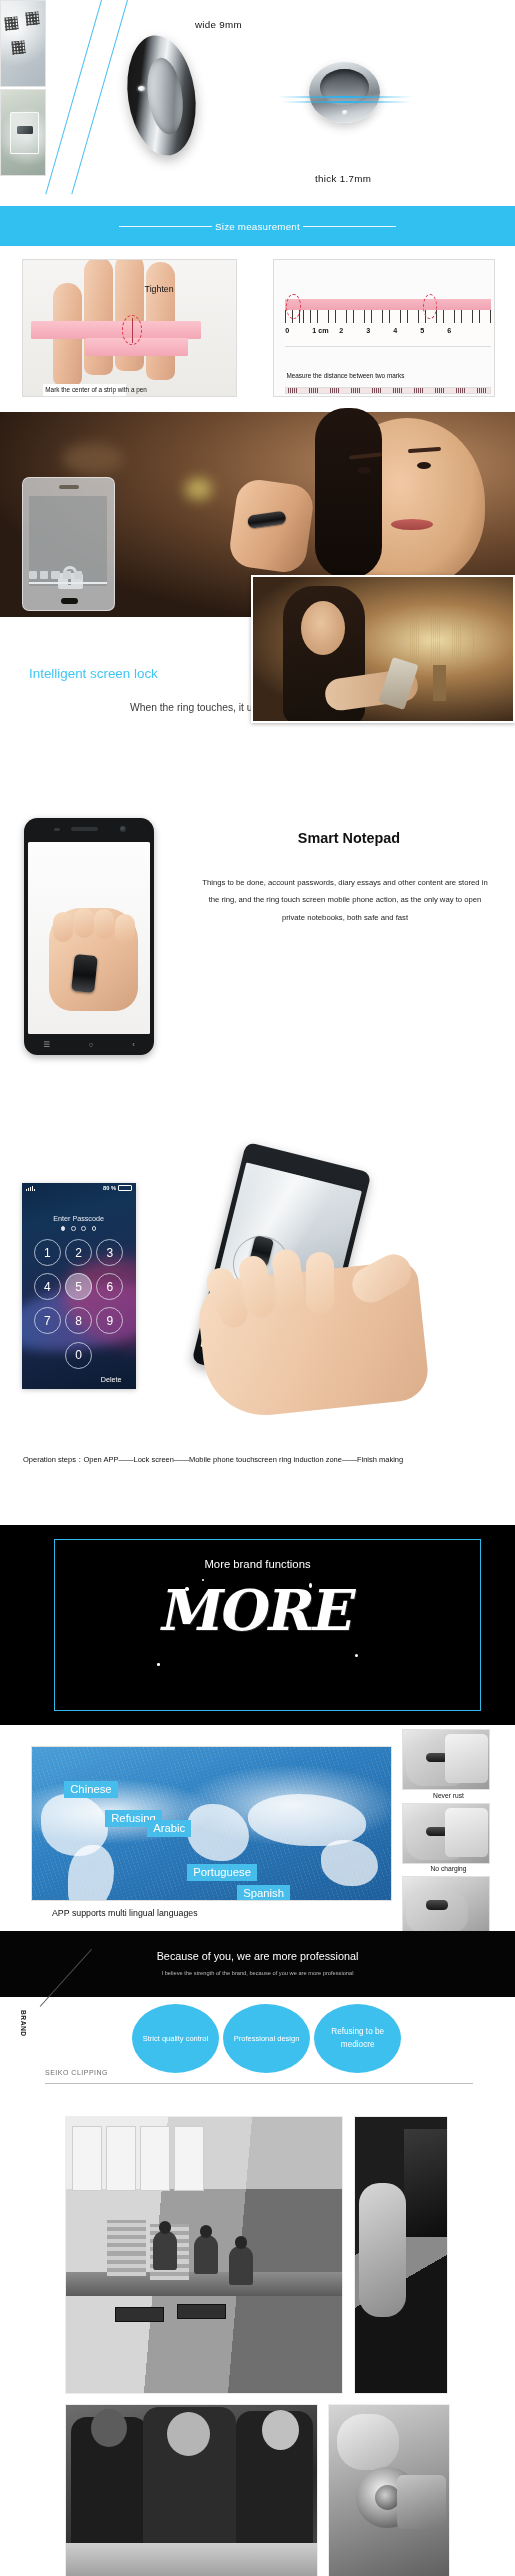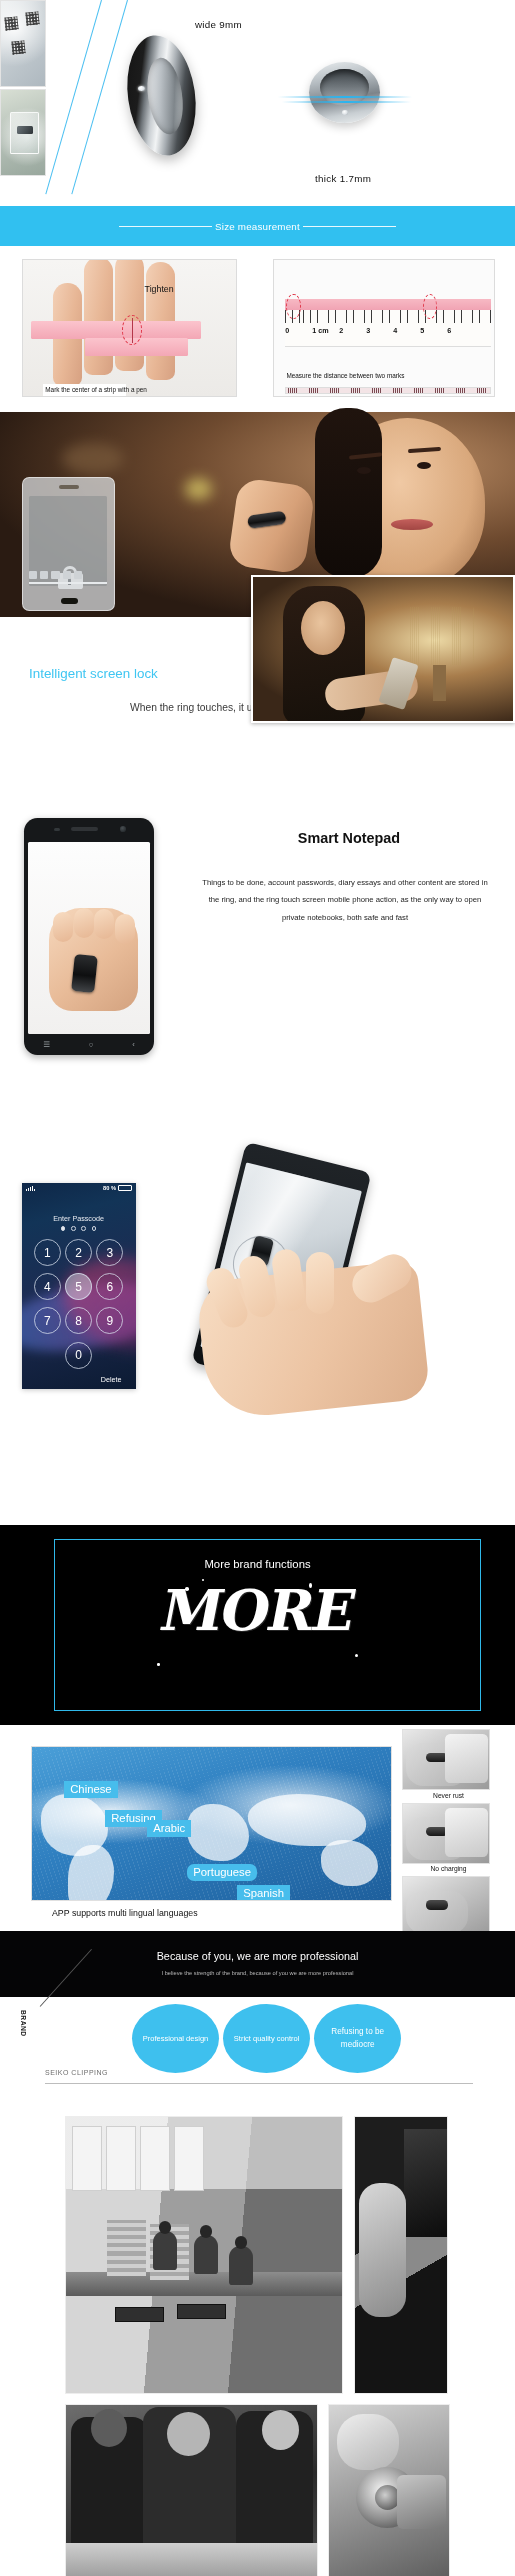--- a/index.html
+++ b/index.html
@@ -454,21 +454,21 @@
   .c3 { left:155px; top:57px; width:62px; height:57px; }
   .c4 { left:216px; top:47px;  width:118px; height:52px; border-radius:45% 60% 40% 55%; }
   .c5 { left:289px; top:93px; width:57px; height:46px; }
   .langtag {
     position:absolute; background:#47bdec; color:#fff; padding:2.6px 6.2px;
     font-size:11.3px; white-space:nowrap;
   }
   .lt0 { left:32px;  top:34px; }
   .lt1 { left:73px; top:63px; }
   .lt2 { left:115px; top:73px; }
-  .lt3 { left:155px; top:117px;border-radius:7px; }
+  .lt3 { left:155px; top:117px; }
   .lt4 { left:205px; top:138px; }
   .lang-cap {
     position:absolute; left:52px; top:183px; font-size:8.8px; color:#111;
   }
   .tiles { position:absolute; left:402px; top:4.1px; width:93px; }
   .tile { position:relative; margin-bottom:2.1px; }
   .tile .ph {
     width:88px; height:61px; border:0.5px solid #e1e1e1; overflow:hidden;
     background:linear-gradient(150deg,#e9e9e9,#bdbdbd 55%,#9a9a9a);
     position:relative; filter:grayscale(1);
@@ -758,20 +758,21 @@
     <span class="hp-ring"></span>
     <div class="hp-hand">
       <span class="fgr fg1"></span>
       <span class="fgr fg2"></span>
       <span class="fgr fg3"></span>
       <span class="fgr fg4"></span>
       <span class="hp-thumb"></span>
     </div>
   </div>
 
+  <div class="opsteps">Operation steps：Open APP——Lock screen——Mobile phone touchscreen ring induction zone——Finish making</div>
 </div>
 
 <div class="sec" id="sec-more">
   <div class="more-frame"></div>
   <div class="more-sub">More brand functions</div>
   <div class="more-big">MORE</div>
   <span class="splatter sp1"></span>
   <span class="splatter sp2"></span>
   <span class="splatter sp3"></span>
   <span class="splatter sp4"></span>
@@ -824,22 +825,22 @@
 
 <div class="sec" id="sec-pro">
   <div class="pro-title">Because of you, we are more professional</div>
   <div class="pro-sub">I believe the strength of the brand, because of you we are more professional</div>
 </div>
 
 <div class="sec" id="sec-brand">
   <div class="brand-vert">BRAND</div>
   <div class="diag"></div>
   <div class="circles">
+    <div class="circ">Strict quality control</div>
     <div class="circ">Professional design</div>
-    <div class="circ">Strict quality control</div>
     <div class="circ big">Refusing to be mediocre</div>
   </div>
   <div class="seiko">SEIKO CLIPPING</div>
   <div class="seiko-rule"></div>
 </div>
 
 <div class="sec" id="sec-photos">
   <div class="pg pg1">
     <span class="win" style="left:6.2px"></span>
     <span class="win" style="left:40px"></span>

